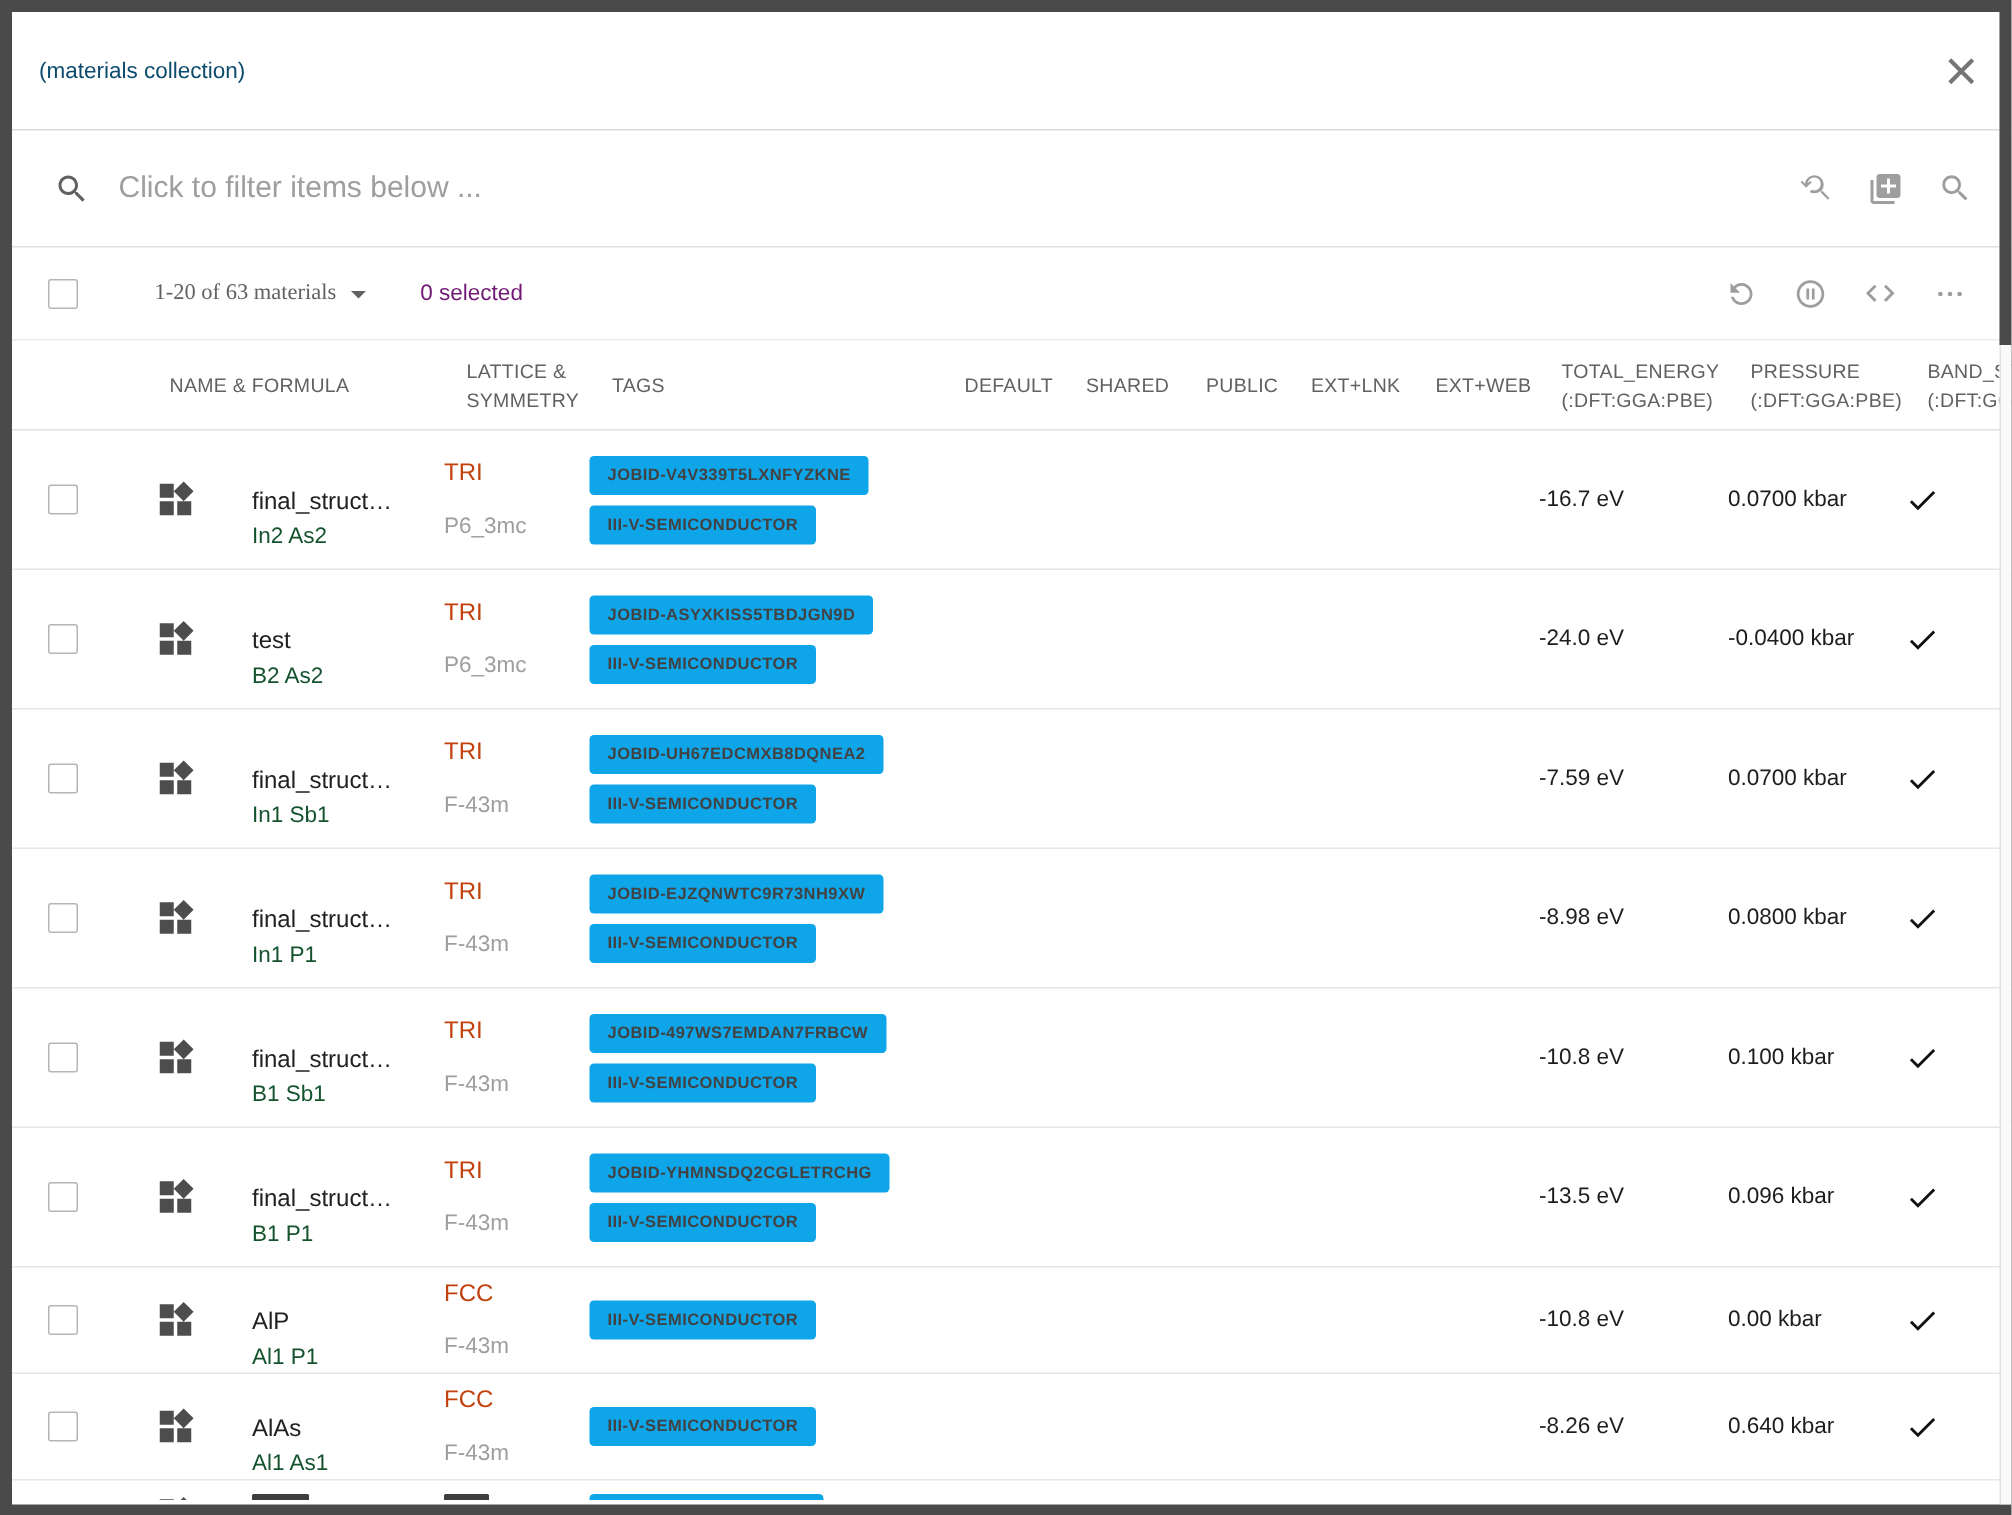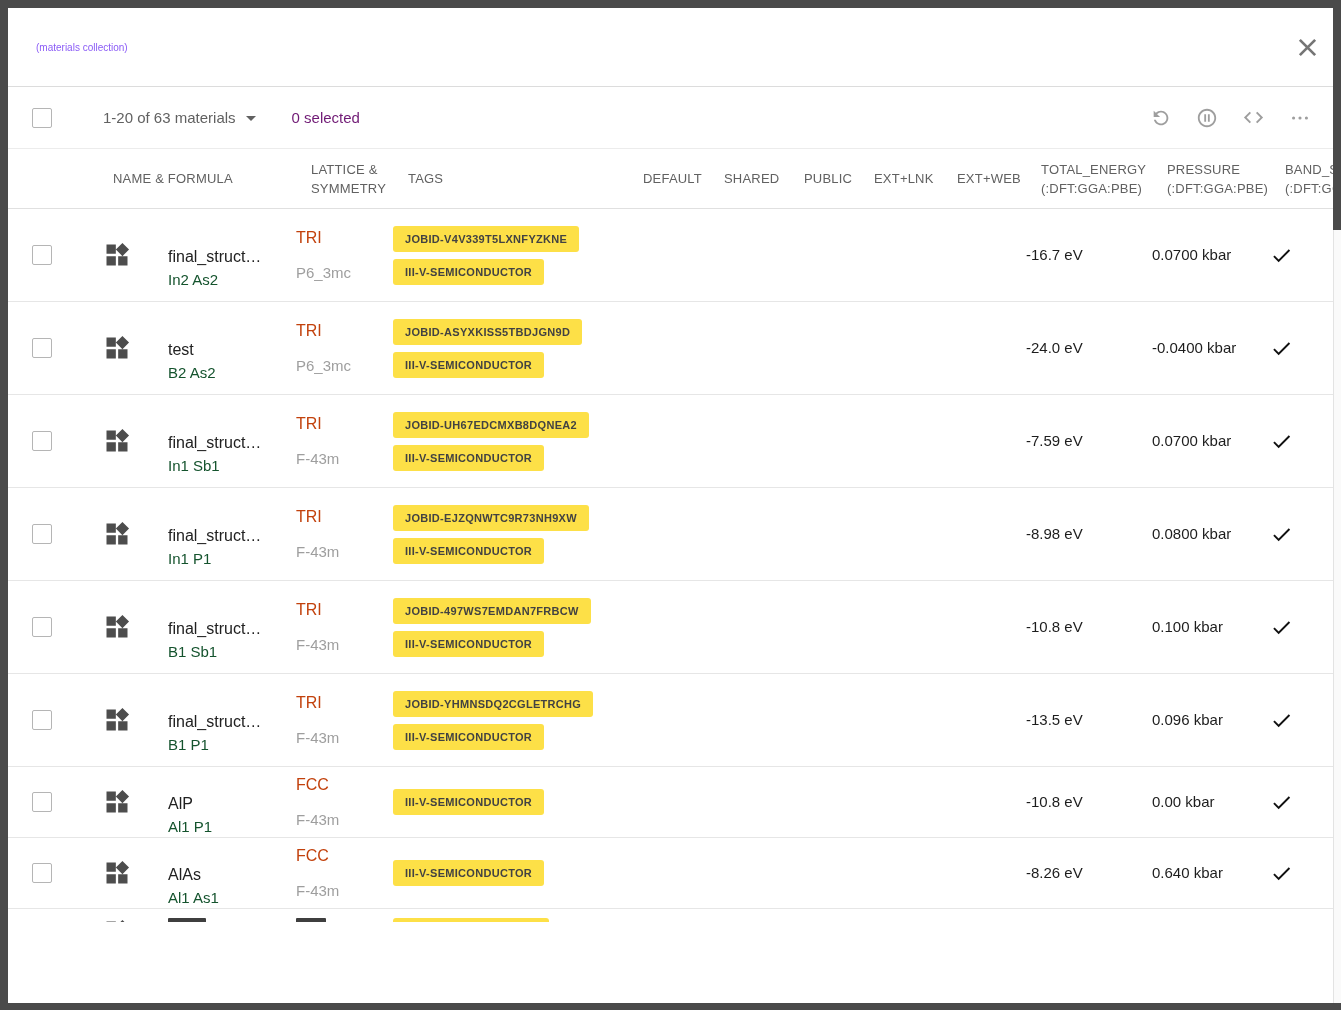--- a/index.html
+++ b/index.html
@@ -13,21 +13,21 @@
     position:absolute; left:8px; top:8px; width:1333px; height:995px;
     background:#ffffff; overflow:hidden;
   }
   
   .title-bar {
     height:79px; border-bottom:1px solid #dcdcdc;
     display:flex; align-items:center; padding:0 20px 0 16px;
   }
   .title-text-wrap { display:flex; align-items:baseline; flex:1; }
   .dialog-title { font-size:26px; font-weight:700; color:#1c1c1c; }
-  .dialog-subtitle { font-size:10px; color:#8b5cf6; margin-left:12px; }
+  .dialog-subtitle { font-size:15px; color:#0c4a6e; margin-left:2px; }
   .icon-btn { background:none; border:none; cursor:pointer; display:flex; align-items:center; justify-content:center; padding:0; }
   
   .search-bar {
     height:78px; border-bottom:1px solid #e0e0e0;
     display:flex; align-items:center; padding:0 26px 0 28px;
   }
   .search-input {
     flex:1; border:none; outline:none; font-size:20px; color:#555;
     margin-left:19px; font-family:inherit; background:transparent;
   }
@@ -36,21 +36,21 @@
   
   .toolbar {
     height:62px; border-bottom:1px solid #ececec;
     display:flex; align-items:center; padding:0 30px 0 24px;
   }
   .checkbox {
     width:20px; height:20px; border:1px solid #b5b5b5; border-radius:2px;
     background:#fff; flex:none; cursor:pointer;
   }
   .pagination-dropdown { display:flex; align-items:center; margin-left:51px; cursor:pointer; }
-  .toolbar-label { font-size:15px; color:#616161; }
+  .toolbar-label { font-size:15px; color:#616161;font-family:Liberation Serif, serif; }
   .caret-down {
     width:0; height:0; border-left:5px solid transparent; border-right:5px solid transparent;
     border-top:5px solid #616161; margin-left:10px; margin-top:2px;
   }
   .selected-label { font-size:15px; color:#701a75; margin-left:36px; }
   .toolbar-spacer { flex:1; }
   .toolbar-actions { display:flex; align-items:center; gap:24px; }
   
   .grid-cols {
     display:grid;
@@ -72,21 +72,21 @@
   .trow.short { height:71px; }
   .cell { padding-left:8px; min-width:0; }
   .cell-checkbox, .cell-icon, .cell-name { padding-left:0; }
   .cell-icon { display:flex; }
   .mat-name { font-size:16px; color:#212121; line-height:21px; white-space:nowrap; overflow:hidden;margin-top:26px; }
   .mat-formula { font-size:15px; color:#14532d; line-height:20px; margin-top:3px; white-space:nowrap; }
   .lat-type { font-size:16px; color:#c2410c; line-height:21px; }
   .lat-sym { font-size:15px; color:#9e9e9e; line-height:20px; margin-top:15px; }
   .cell-tags { display:flex; flex-direction:column; align-items:flex-start; gap:7px; }
   .chip {
-    display:inline-block; background:#fde047; color:#424242;
+    display:inline-block; background:#0ea5e9; color:#424242;
     font-size:11px; font-weight:700; letter-spacing:.3px; line-height:11px;
     padding:8px 12px 7px; border-radius:3px; white-space:nowrap;
   }
   .value-text { font-size:15px; color:#1d1d1d; white-space:nowrap; }
   
   .trow.partial {
     height:13px; overflow:hidden; align-items:start; padding-top:9px; border-bottom:none;
   }
   .sliver-bar { height:16px; background:#3f3f3f; border-radius:1px; }
   .chip-ghost { width:156px; height:26px; }
@@ -107,20 +107,45 @@
     <div class="title-text-wrap">
       <span class="dialog-subtitle">(materials collection)</span>
     </div>
     <button class="icon-btn" title="Close">
       <svg width="27" height="27" viewBox="0 0 24 24">
           <path d="M5.2 5.2 18.8 18.8 M18.8 5.2 5.2 18.8" stroke="#757575" stroke-width="2.4" fill="none"></path>
         </svg>
     </button>
   </div>
 
+  <div class="search-bar">
+    <span>
+      <svg width="24" height="24" viewBox="0 0 24 24" fill="#616161">
+          <path d="M15.5 14h-.79l-.28-.27C15.41 12.59 16 11.11 16 9.5 16 5.91 13.09 3 9.5 3S3 5.91 3 9.5 5.91 16 9.5 16c1.61 0 3.09-.59 4.23-1.57l.27.28v.79l5 4.99L20.49 19l-4.99-5zm-6 0C7.01 14 5 11.99 5 9.5S7.01 5 9.5 5 14 7.01 14 9.5 11.99 14 9.5 14z"></path>
+        </svg>
+    </span>
+    <input class="search-input" type="text" placeholder="Click to filter items below ..." style="">
+    <div class="search-bar-actions">
+      <button class="icon-btn">
+        <svg width="23" height="23" viewBox="0 0 24 24" fill="#9e9e9e">
+            <path d="M17.01 14h-.8l-.27-.27c.98-1.14 1.57-2.61 1.57-4.23 0-3.59-2.91-6.5-6.5-6.5-3.35 0-6.1 2.54-6.46 5.8l-2.02-2.02L1.5 7.84 5.34 11.7l3.84-3.86-1.06-1.06-1.81 1.81C6.73 6.31 8.65 4.5 11 4.5c2.49 0 4.5 2.01 4.5 4.5s-2.01 4.5-4.5 4.5c-.65 0-1.26-.14-1.82-.38L7.71 14.59c.97.56 2.09.91 3.29.91 1.61 0 3.08-.59 4.22-1.57l.27.27v.79l5 4.99L21.49 19l-4.48-5z"></path>
+          </svg>
+      </button>
+      <button class="icon-btn">
+        <svg width="24" height="24" viewBox="0 0 24 24" fill="#9e9e9e">
+            <path d="M4 6H2v14c0 1.1.9 2 2 2h14v-2H4V6zm16-4H8c-1.1 0-2 .9-2 2v12c0 1.1.9 2 2 2h12c1.1 0 2-.9 2-2V4c0-1.1-.9-2-2-2zm-1 9h-4v4h-2v-4h-4V9h4V5h2v4h4v2z"></path>
+          </svg>
+      </button>
+      <button class="icon-btn">
+        <svg width="23" height="23" viewBox="0 0 24 24" fill="#9e9e9e">
+            <path d="M15.5 14h-.79l-.28-.27C15.41 12.59 16 11.11 16 9.5 16 5.91 13.09 3 9.5 3S3 5.91 3 9.5 5.91 16 9.5 16c1.61 0 3.09-.59 4.23-1.57l.27.28v.79l5 4.99L20.49 19l-4.99-5zm-6 0C7.01 14 5 11.99 5 9.5S7.01 5 9.5 5 14 7.01 14 9.5 11.99 14 9.5 14z"></path>
+          </svg>
+      </button>
+    </div>
+  </div>
 
   <div class="toolbar">
     <div class="checkbox"></div>
     <div class="pagination-dropdown">
       <span class="toolbar-label">1-20 of 63 materials</span>
       <span class="caret-down"></span>
     </div>
     <span class="selected-label">0 selected</span>
     <div class="toolbar-spacer"></div>
     <div class="toolbar-actions">

